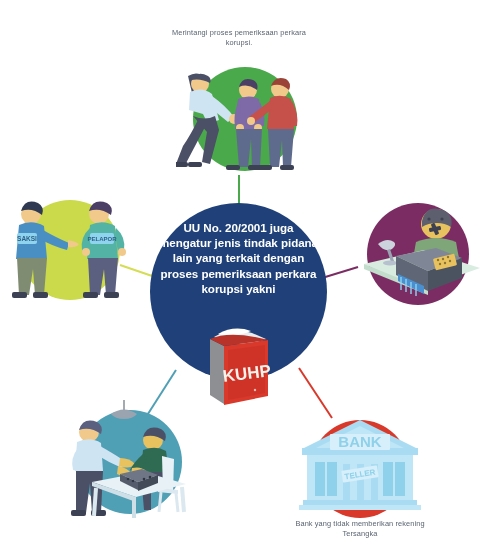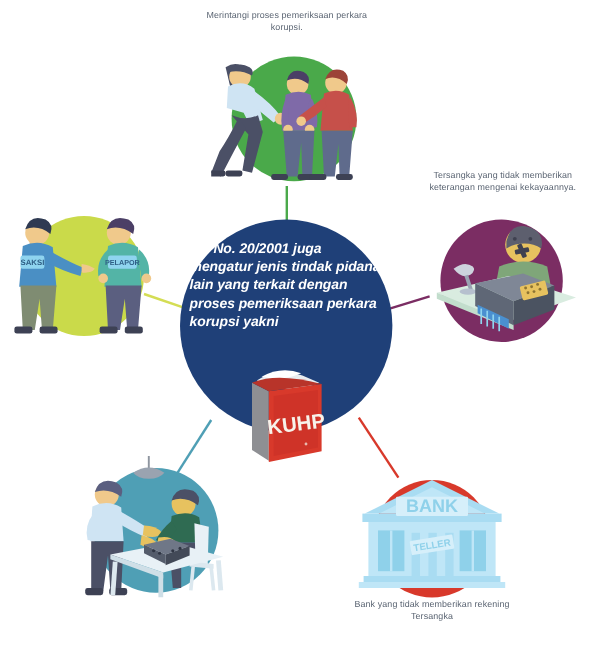--- a/index.html
+++ b/index.html
@@ -11,20 +11,21 @@
     font-family: "Liberation Sans", sans-serif;
     width: 495px;
     height: 556px;
     overflow: hidden;
   }
   #infographic {
     position: relative;
     width: 495px;
     height: 484px;
     background: #ffffff;
+    margin-top: 20px;
   }
   .connectors {
     position: absolute;
     left: 0;
     top: 0;
     width: 495px;
     height: 556px;
   }
   .node {
     position: absolute;
@@ -51,29 +52,28 @@
     width: 177px;
     height: 177px;
     border-radius: 50%;
     background: #1f4078;
   }
   #center-text {
     position: absolute;
     left: 150px;
     top: 200px;
     width: 177px;
-    text-align: left;
+    text-align: center;
     color: #ffffff;
     font-weight: bold;
     font-size: 11.6px;
     line-height: 15.2px;
     letter-spacing: -0.05px;
     padding: 0 8px;
     box-sizing: border-box;
-    font-style: italic;
   }
 
   
   #book-icon {
     position: absolute;
     left: 200px;
     top: 303px;
     width: 78px;
     height: 86px;
   }
@@ -193,21 +193,20 @@
           <circle cx="98" cy="63" r="1.2"></circle>
       </g>
       <path d="M46 76 l26 12 l0 8 l-26 -13z" fill="#4a90d0"></path>
       <g stroke="#8fd4ef" stroke-width="1.4">
         <line x1="49" y1="79" x2="49" y2="92"></line>
         <line x1="54" y1="81" x2="54" y2="94"></line>
         <line x1="59" y1="84" x2="59" y2="96"></line>
         <line x1="64" y1="86" x2="64" y2="98"></line>
       </g>
     </svg>
-    <div class="caption" style="left:4px; top:-37px; width:126px;">Tersangka yang tidak memberikan keterangan mengenai kekayaannya.</div>
   </div>
 
   <div class="node" style="left:58px; top:380px; width:132px; height:118px;">
     <svg class="art" width="132" height="118" viewBox="0 0 132 118">
       <circle cx="72" cy="62" r="52" fill="#4f9fb5"></circle>
 
       <line x1="66" y1="-4" x2="66" y2="12" stroke="#8e959f" stroke-width="1.6"></line>
       <path d="M53 14 q13 -9 26 0 q-4 5 -13 5 q-9 0 -13 -5z" fill="#9aa3b0"></path>
 
       <circle cx="31" cy="32" r="10" fill="#f0c98b"></circle>

